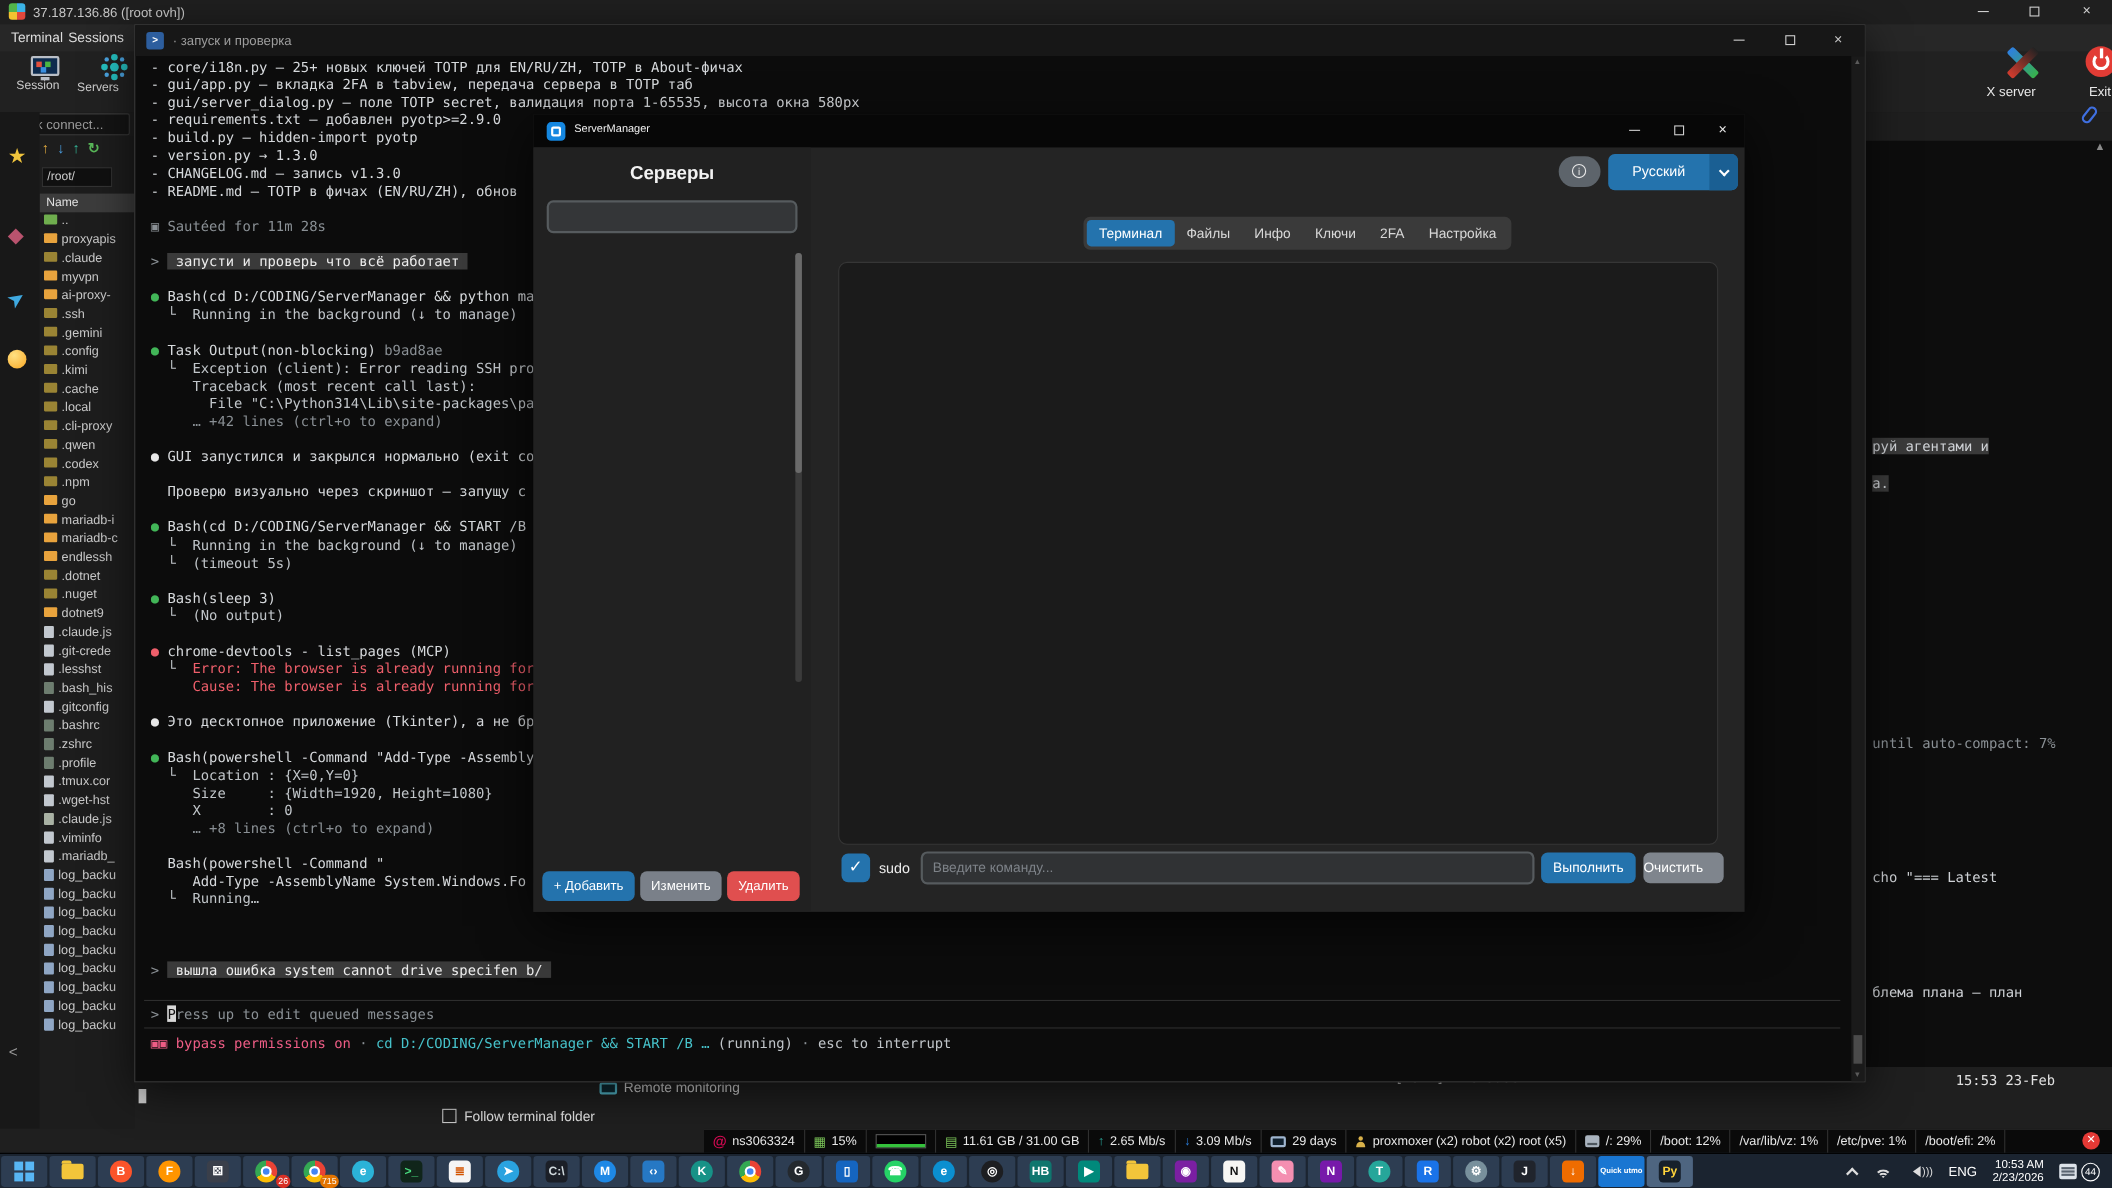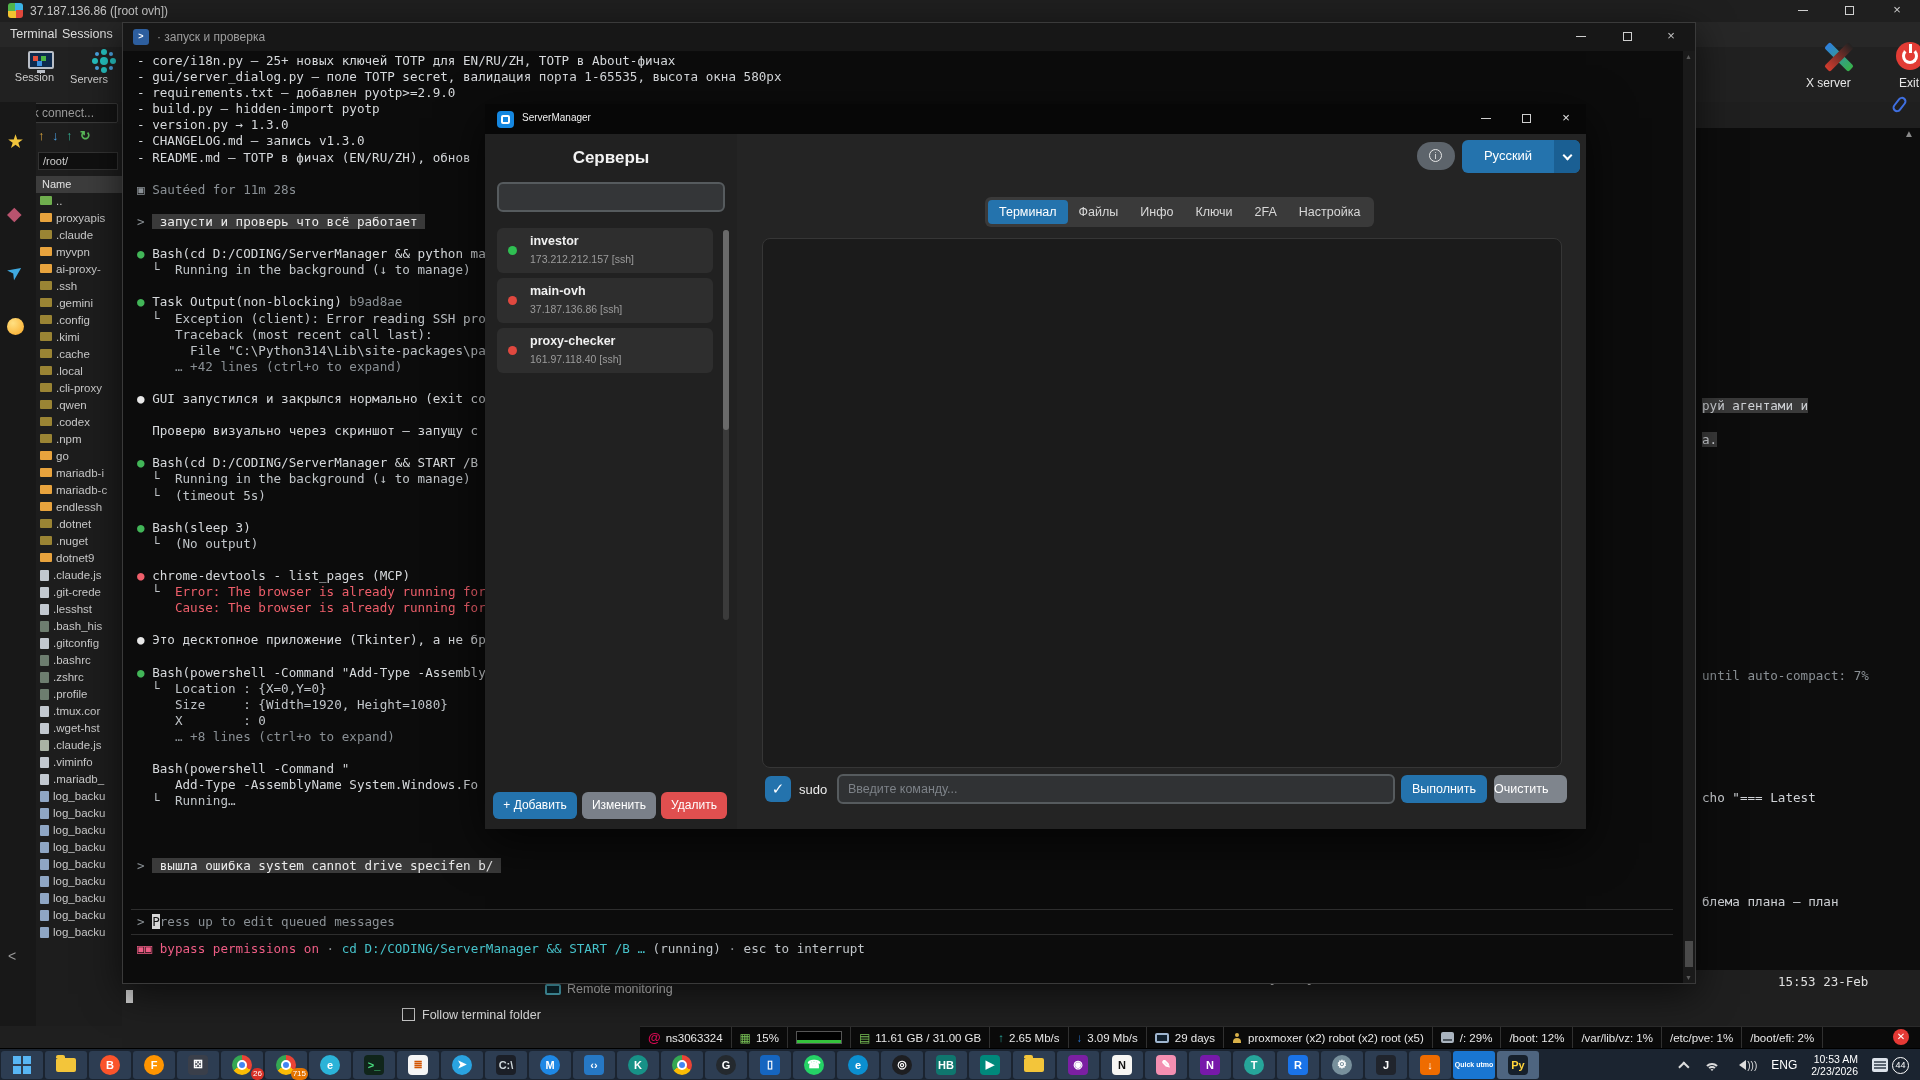--- a/index.html
+++ b/index.html
@@ -28,21 +28,21 @@
 
   
   #left-strip{left:0;top:102px;width:36px;height:924px;background:#181818}
   .strip-ic{position:absolute;left:7px;font-size:19px}
   #follow-left-scroll{left:8px;top:948px;color:#999;font-size:14px}
 
   
   #sidebar{left:36px;top:124px;width:86px;height:902px;background:#1d1d1d;overflow:hidden}
   #side-tools{position:absolute;left:2px;top:2px;height:24px;white-space:nowrap}
   #side-tools span{font-size:13px;font-weight:bold;margin-right:3px}
-  #path-field{position:absolute;left:2px;top:28px;width:80px;height:18px;background:#101010;border:1px solid #333;color:#ccc;font-size:11px;line-height:16px;padding-left:4px}
+  #path-field{position:absolute;left:2px;top:28px;width:64px;height:18px;background:#101010;border:1px solid #333;color:#ccc;font-size:11px;line-height:16px;padding-left:4px}
   #files-header{position:absolute;left:0;top:52px;width:86px;height:17px;background:#3c3c3c;color:#e0e0e0;font-size:11px;line-height:17px;padding-left:6px}
   #file-list{position:absolute;left:0;top:69px;width:86px;height:833px;overflow:hidden}
   .frow{height:17px;line-height:17px;font-size:11.5px;color:#c9c9c9;white-space:nowrap;overflow:hidden;padding-left:4px}
   .fico{display:inline-block;width:12px;height:9px;border-radius:1px;margin-right:4px}
   .t-fd{background:#e8a33d}.t-fh{background:#9a8434}.t-up{background:#6fae4e}
   .t-f,.t-ft,.t-fs,.t-fl{width:9px;height:11px;vertical-align:-2px;border-radius:1px}
   .t-f{background:#c2c8cf}.t-ft{background:#6d7d6f}.t-fs{background:#a9b2a4}.t-fl{background:#8fa6c4}
 
   
   #right-strip{left:1696px;top:128px;width:224px;height:842px;background:#0d0d0d;overflow:hidden}
@@ -299,20 +299,21 @@
   <div class="abs" id="term-win">
     <div id="term-titlebar">
       <div id="term-icon">&gt;</div>
       <span id="term-title">· запуск и проверка</span>
       <div class="twb" style="right:92px"><span class="bar-min"></span></div>
       <div class="twb" style="right:46px"><span class="box-max"></span></div>
       <div class="twb" style="right:2px">×</div>
     </div>
     <div id="term-lines">
         <div class="tl"><span class="c-w">- core/i18n.py — 25+ новых ключей TOTP для EN/RU/ZH, TOTP в About-фичах</span></div>
+        <div class="tl"><span class="c-w">- gui/app.py — вкладка 2FA в tabview, передача сервера в TOTP таб</span></div>
         <div class="tl"><span class="c-w">- gui/server_dialog.py — поле TOTP secret, валидация порта 1-65535, высота окна 580px</span></div>
         <div class="tl"><span class="c-w">- requirements.txt — добавлен pyotp&gt;=2.9.0</span></div>
         <div class="tl"><span class="c-w">- build.py — hidden-import pyotp</span></div>
         <div class="tl"><span class="c-w">- version.py → 1.3.0</span></div>
         <div class="tl"><span class="c-w">- CHANGELOG.md — запись v1.3.0</span></div>
         <div class="tl"><span class="c-w">- README.md — TOTP в фичах (EN/RU/ZH), обнов</span></div>
         <div class="tl"></div>
         <div class="tl"><span class="c-d">▣ Sautéed for 11m 28s</span></div>
         <div class="tl"></div>
         <div class="tl"><span class="c-d">&gt; </span><span class="c-hl"> запусти и проверь что всё работает </span></div>
@@ -374,37 +375,20 @@
           <i></i>
         </div>
       <span id="sm-title">ServerManager</span>
       <div class="smwb" style="right:80px"><span class="bar-min"></span></div>
       <div class="smwb" style="right:40px"><span class="box-max"></span></div>
       <div class="smwb" style="right:0">×</div>
     </div>
     <div id="sm-left">
       <div id="sm-heading">Серверы</div>
       <div id="sm-search"></div>
-      <div id="sm-list">
-          <div class="srv">
-            <span class="dot on"></span>
-            <div class="nm">investor</div>
-            <div class="ad">173.212.212.157 [ssh]</div>
-          </div>
-          <div class="srv">
-            <span class="dot off"></span>
-            <div class="nm">main-ovh</div>
-            <div class="ad">37.187.136.86 [ssh]</div>
-          </div>
-          <div class="srv">
-            <span class="dot off"></span>
-            <div class="nm">proxy-checker</div>
-            <div class="ad">161.97.118.40 [ssh]</div>
-          </div>
-        </div>
       <div id="sm-vscroll">
           <div id="sm-vthumb"></div>
         </div>
       <div class="smbtn" id="sm-add">+ Добавить</div>
       <div class="smbtn" id="sm-edit">Изменить</div>
       <div class="smbtn" id="sm-del">Удалить</div>
     </div>
     <div id="sm-info">
         <i>i</i>
       </div>

